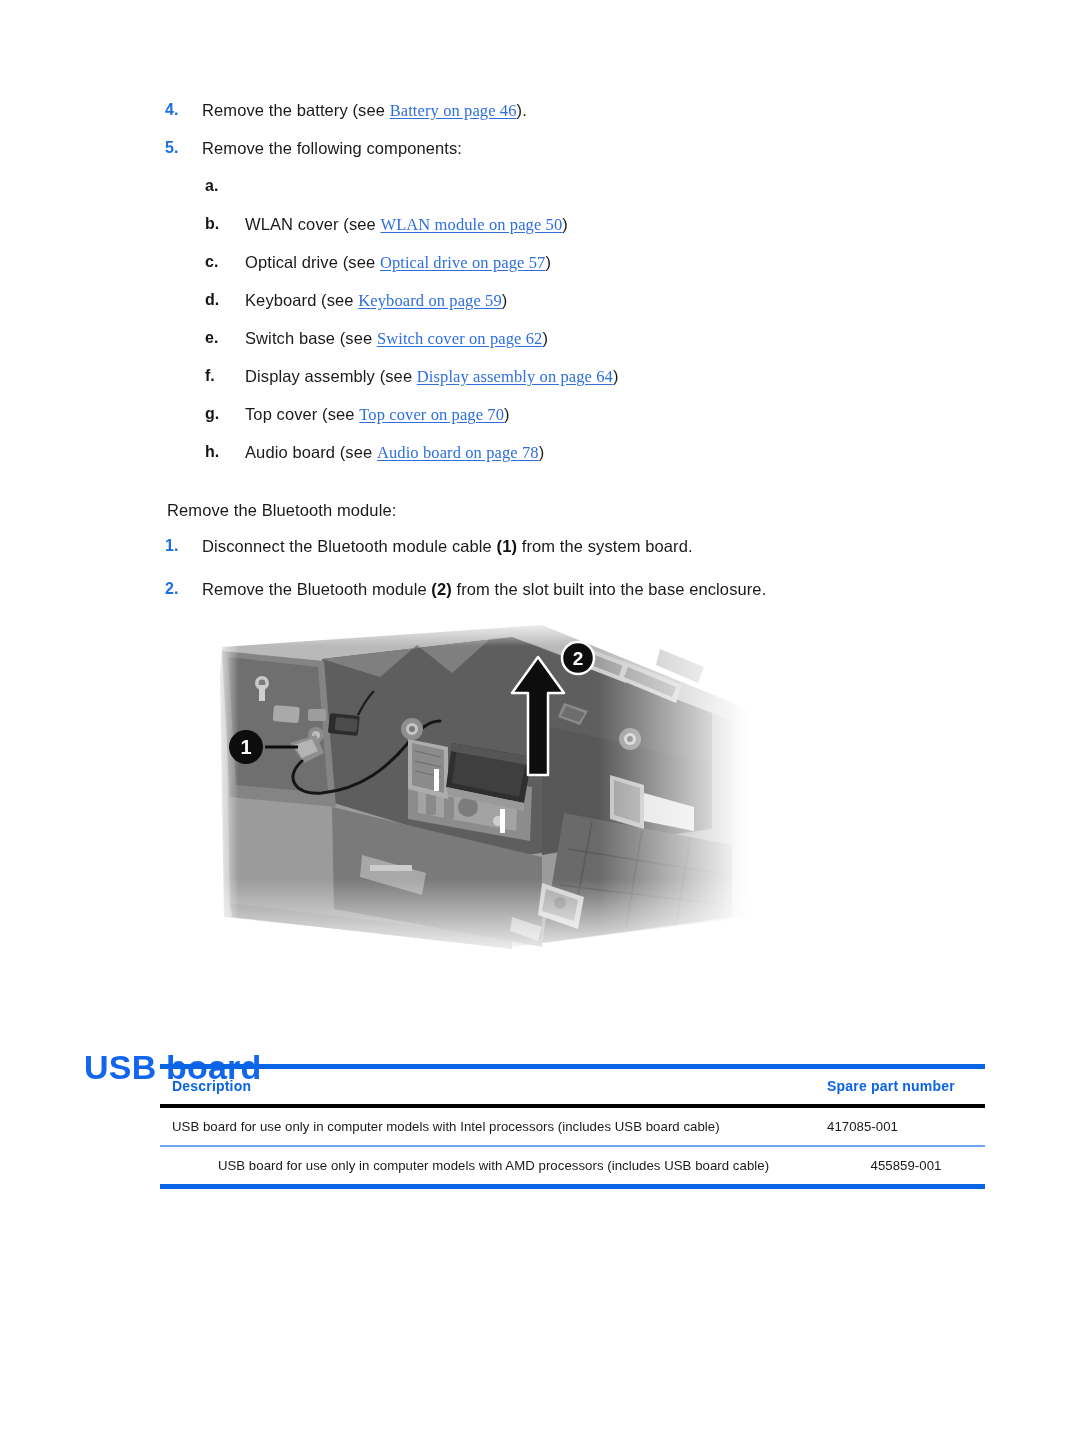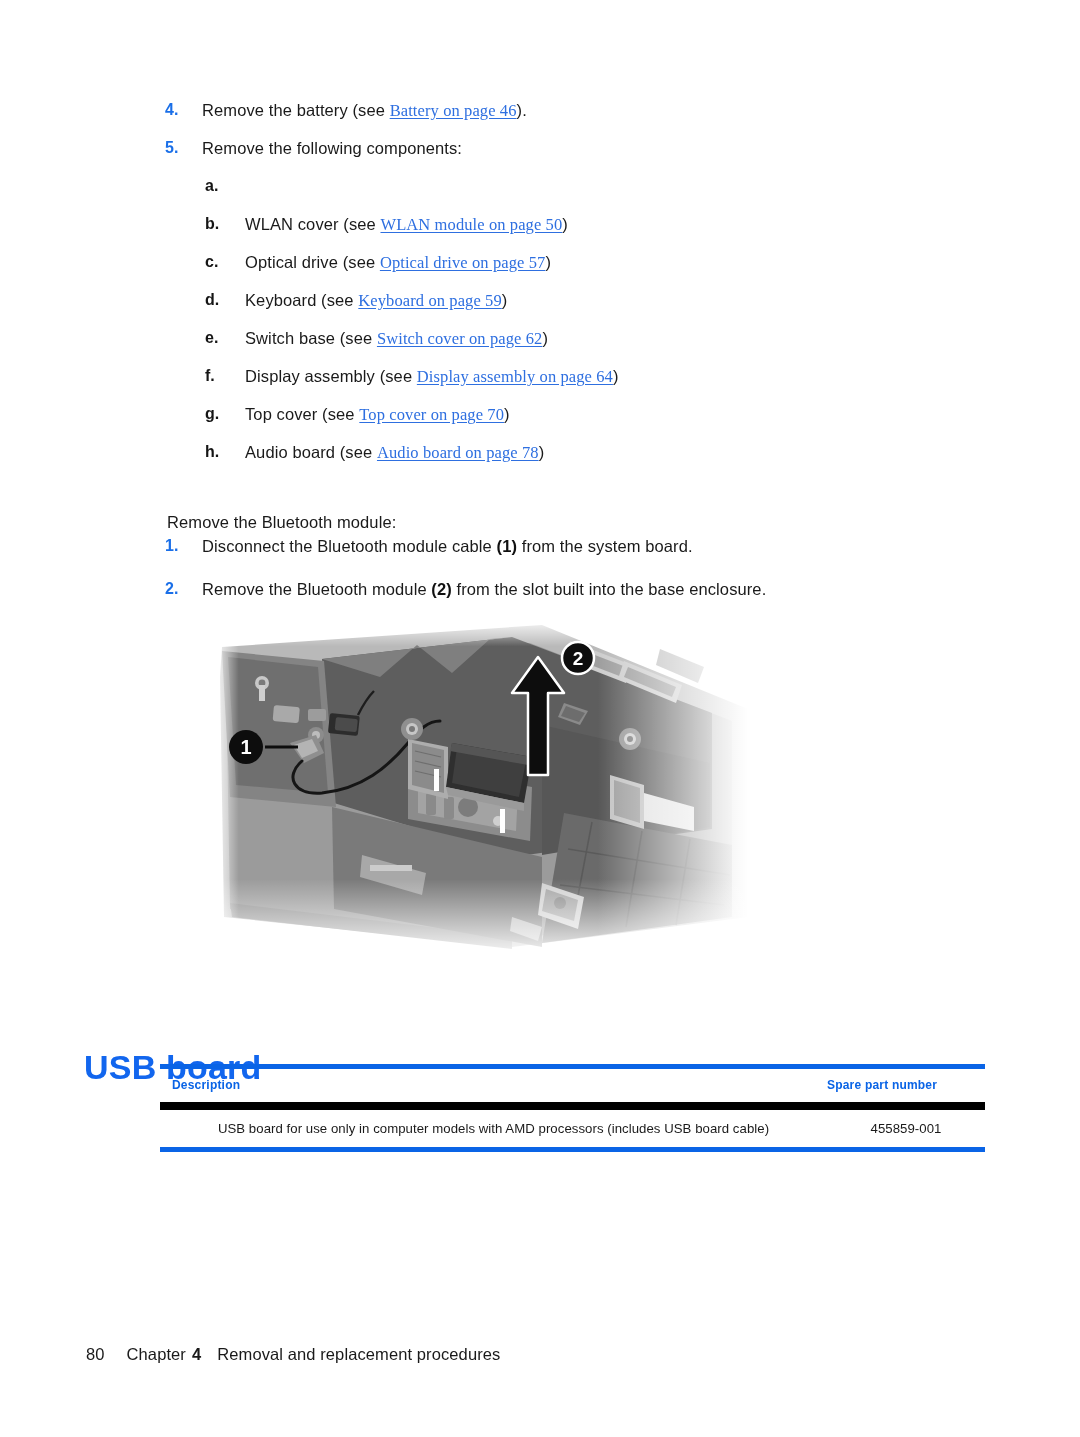--- a/index.html
+++ b/index.html
@@ -128,25 +128,25 @@
     height: 5px;
     background: #0a64e6;
   }
   .parts-table .rule-bottom td {
     padding: 0;
     height: 5px;
     background: #0a64e6;
   }
   .parts-table th {
     text-align: left;
-    font-size: 12px;
+    font-size: 14px;
     font-weight: bold;
     color: #0a64e6;
     padding: 9px 0 10px 12px;
-    border-bottom: 8px solid #000000;
+    border-bottom: 4px solid #000000;
     letter-spacing: 0.2px;
   }
   .parts-table td.cell {
     font-size: 13.2px;
     color: #1a1a1a;
     padding: 11px 0 11px 12px;
     border-bottom: 2px solid #6fa8ee;
     letter-spacing: 0.05px;
   }
   .parts-table tr.last-row td.cell {
@@ -232,21 +232,21 @@
 
       <div class="substep">
         <span class="substep-indent"></span>
         <span class="substep-marker">h.</span>
         <span class="step-body"><span>Audio board (see </span><span class="xref">Audio board on page 78</span><span>)</span></span>
       </div>
 
     </div>
   </div>
 
-  <div class="plain-para" style="top:512px;">Remove the Bluetooth module:</div>
+  <div class="plain-para" style="top:500px;">Remove the Bluetooth module:</div>
 
   <div class="ol-second">
 
     <div class="step" style="margin-bottom:22px;">
       <span class="step-num">1.</span>
       <span class="step-body"><span>Disconnect the Bluetooth module cable </span><b class="inline-num">(1)</b><span> from the system board.</span></span>
     </div>
 
     <div class="step">
       <span class="step-num">2.</span>
@@ -410,28 +410,29 @@
     </colgroup>
     <tbody>
       <tr class="rule-top">
         <td></td>
         <td></td>
       </tr>
       <tr>
         <th>Description</th>
         <th>Spare part number</th>
       </tr>
+      <tr>
+        <td class="cell">USB board for use only in computer models with Intel processors (includes USB board cable)</td>
+        <td class="cell">417085-001</td>
+      </tr>
       <tr class="last-row">
         <td class="cell">USB board for use only in computer models with AMD processors (includes USB board cable)</td>
         <td class="cell">455859-001</td>
       </tr>
       <tr class="rule-bottom">
         <td></td>
         <td></td>
       </tr>
     </tbody>
   </table>
 
-  <div class="footer">
-    <span class="pg">80</span><span class="chaplabel">Chapter</span><span class="chapnum">4</span><span class="chaptitle">Removal and replacement procedures</span>
-  </div>
 
 </div>
 
 </body></html>

